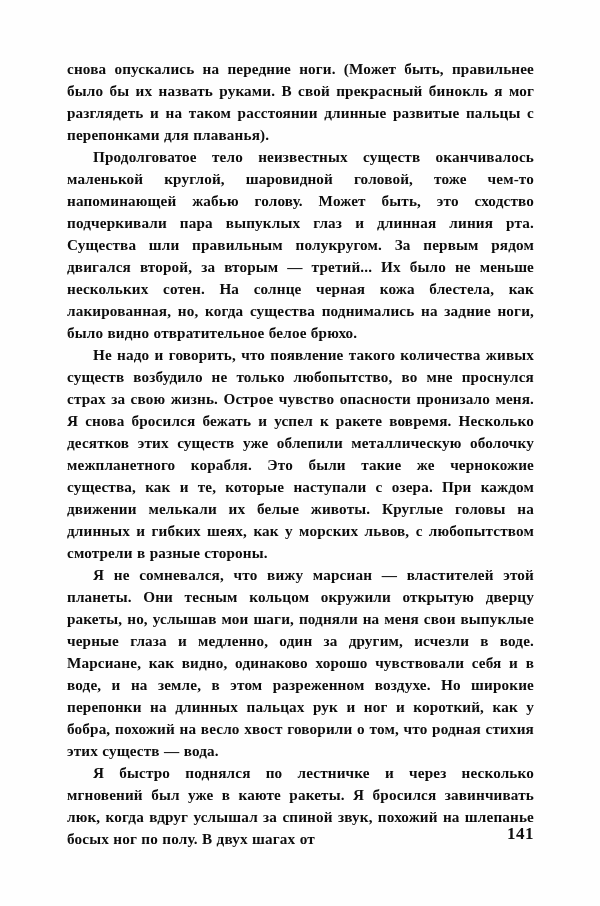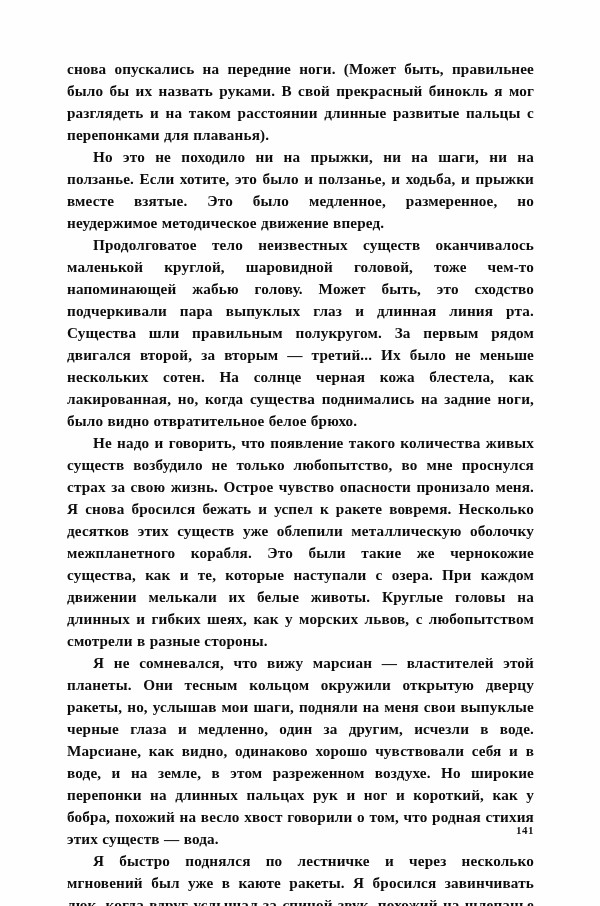--- a/index.html
+++ b/index.html
@@ -47,34 +47,33 @@
   p.para.no-stretch::after {
     display: none;
   }
   .page-number {
     position: absolute;
     left: 0;
     top: 824px;
     width: 534px;
     text-align: right;
     font-family: "Liberation Serif", "DejaVu Serif", serif;
-    font-size: 11px;
+    font-size: 17px;
     font-weight: 700;
     color: #111111;
     letter-spacing: 0.5px;
   }
 </style>
 </head>
 <body>
 
 <div class="page">
 
   <div class="text-block">
     <p class="para no-stretch">снова опускались на передние ноги. (Может быть, правильнее было бы их назвать руками. В свой прекрасный бинокль я мог разглядеть и на таком расстоянии длинные развитые пальцы с перепонками для плаванья).</p>
-    <p class="para no-stretch">Но это не походило ни на прыжки, ни на шаги, ни на ползанье. Если хотите, это было и ползанье, и ходьба, и прыжки вместе взятые. Это было медленное, размеренное, но неудержимое методическое движение вперед.</p>
     <p class="para no-stretch">Продолговатое тело неизвестных существ оканчивалось маленькой круглой, шаровидной головой, тоже чем-то напоминающей жабью голову. Может быть, это сходство подчеркивали пара выпуклых глаз и длинная линия рта. Существа шли правильным полукругом. За первым рядом двигался второй, за вторым — третий... Их было не меньше нескольких сотен. На солнце черная кожа блестела, как лакированная, но, когда существа поднимались на задние ноги, было видно отвратительное белое брюхо.</p>
     <p class="para no-stretch">Не надо и говорить, что появление такого количества живых существ возбудило не только любопытство, во мне проснулся страх за свою жизнь. Острое чувство опасности пронизало меня. Я снова бросился бежать и успел к ракете вовремя. Несколько десятков этих существ уже облепили металлическую оболочку межпланетного корабля. Это были такие же чернокожие существа, как и те, которые наступали с озера. При каждом движении мелькали их белые животы. Круглые головы на длинных и гибких шеях, как у морских львов, с любопытством смотрели в разные стороны.</p>
     <p class="para no-stretch">Я не сомневался, что вижу марсиан — властителей этой планеты. Они тесным кольцом окружили открытую дверцу ракеты, но, услышав мои шаги, подняли на меня свои выпуклые черные глаза и медленно, один за другим, исчезли в воде. Марсиане, как видно, одинаково хорошо чувствовали себя и в воде, и на земле, в этом разреженном воздухе. Но широкие перепонки на длинных пальцах рук и ног и короткий, как у бобра, похожий на весло хвост говорили о том, что родная стихия этих существ — вода.</p>
     <p class="para no-stretch">Я быстро поднялся по лестничке и через несколько мгновений был уже в каюте ракеты. Я бросился завинчивать люк, когда вдруг услышал за спиной звук, похожий на шлепанье босых ног по полу. В двух шагах от</p>
   </div>
 
   <div class="page-number">141</div>
 
 </div>
 

